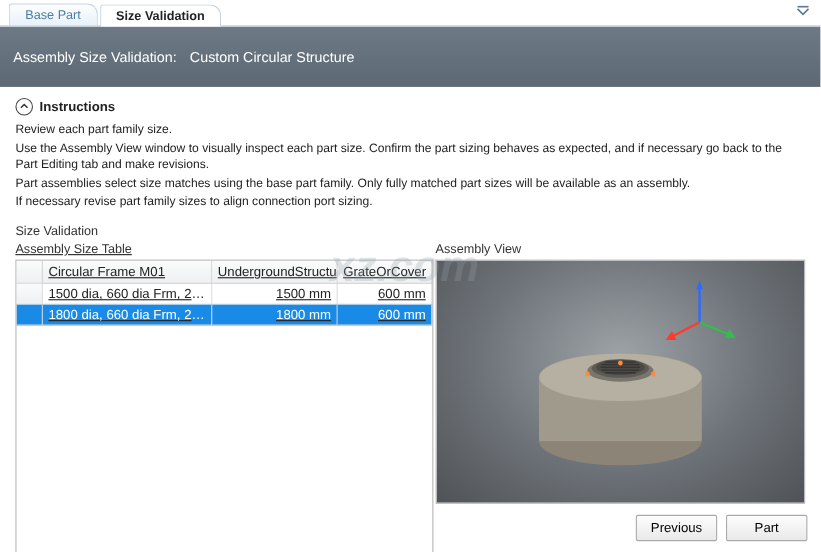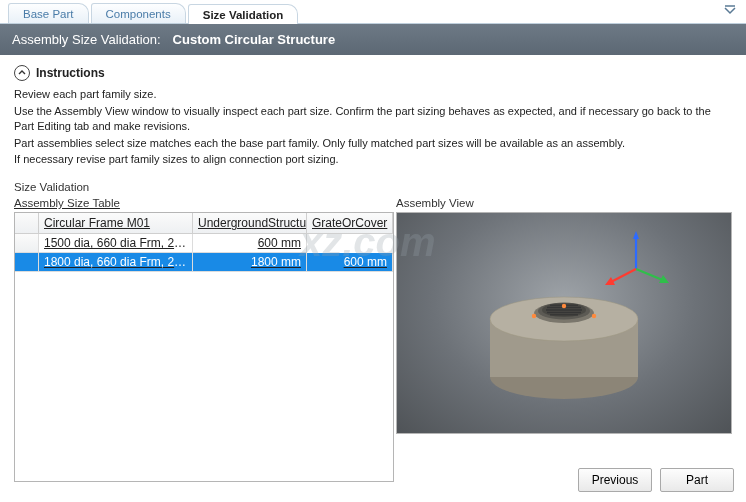--- a/index.html
+++ b/index.html
@@ -5,23 +5,23 @@
 * { box-sizing: border-box; margin: 0; padding: 0; font-family: "Segoe UI", Tahoma, sans-serif; font-size: 12px; }
 body { width: 746px; height: 502px; background: #fff; color: #222; overflow: hidden; position: relative; }
 
 
 .tab-strip { display: flex; align-items: flex-end; height: 24px; background: #fff; border-bottom: 1px solid #bfcfdc; padding-left: 8px; position: relative; text-align: center; }
 .tab { padding: 4px 14px 3px; color: #4a7ca8; border: 1px solid #c8d6e2; border-bottom: none; border-radius: 3px 10px 0 0; margin-right: 2px; background: linear-gradient(#fdfeff,#e9f1f8); font-size: 11.5px; cursor: pointer; }
 .tab.active { background: #fff; color: #222; font-weight: 600; position: relative; top: 1px; }
 .tab-overflow { position: absolute; right: 6px; top: 4px; width: 20px; text-align: center; color: #5a7a95; cursor: pointer; }
 
 
-.header-bar { background: linear-gradient(#6d7985,#5c6874); color: #fff; padding: 8px 12px; font-size: 13px; display: flex; gap: 12px; }
+.header-bar { background: linear-gradient(#6d7985,#5c6874); color: #fff; padding: 20px 12px; font-size: 13px; display: flex; gap: 12px; }
 .header-title { font-size: 13px; }
-.header-sub { font-size: 13px; font-weight: 700; }
+.header-sub { font-size: 13px; font-weight: 400; }
 
 
 .content { padding: 10px 14px 0; }
 .instructions-head { display: flex; align-items: center; gap: 6px; font-weight: 700; font-size: 12.5px; margin-bottom: 6px; }
 .collapse-btn { width: 16px; height: 16px; border: 1.5px solid #444; border-radius: 50%; display: inline-flex; align-items: center; justify-content: center; cursor: pointer; }
 .collapse-btn svg { display: block; }
 .instr-text { font-size: 11px; line-height: 1.35; color: #222; margin-bottom: 2px; }
 
 .section-label { font-size: 11.5px; margin-top: 14px; color: #333; }
 .split { display: flex; gap: 2px; margin-top: 2px; }
@@ -52,21 +52,20 @@
 .btn { min-width: 74px; padding: 4px 12px; border: 1px solid #a9a9a9; background: linear-gradient(#fdfdfd,#e9e9e9); border-radius: 2px; cursor: pointer; font-size: 12px; }
 
 
 .wm { position: absolute; left: 300px; top: 220px; color: rgba(150,160,170,0.28); font-size: 40px; font-weight: 700; font-style: italic; pointer-events: none; }
 </style>
 </head>
 <body>
 
 <div class="tab-strip">
   <div class="tab">Base Part</div>
-  <div class="tab">Components</div>
   <div class="tab active">Size Validation</div>
   <div class="tab-overflow">
     <svg width="12" height="10" viewBox="0 0 12 10">
         <path d="M1 3 L6 8 L11 3" fill="none" stroke="#5a7a95" stroke-width="1.5"></path>
         <line x1="1" y1="1" x2="11" y2="1" stroke="#5a7a95" stroke-width="1.5"></line>
       </svg>
   </div>
 </div>
 
 <div class="header-bar">
@@ -79,39 +78,40 @@
   <div class="instructions-head">
     <span class="collapse-btn">
       <svg width="8" height="8" viewBox="0 0 8 8">
           <path d="M1 5 L4 2 L7 5" fill="none" stroke="#333" stroke-width="1.4"></path>
         </svg>
     </span>
     <span>Instructions</span>
   </div>
   <p class="instr-text">Review each part family size.</p>
   <p class="instr-text">Use the Assembly View window to visually inspect each part size. Confirm the part sizing behaves as expected, and if necessary go back to the Part Editing tab and make revisions.</p>
-  <p class="instr-text">Part assemblies select size matches each the base part family. Only fully matched part sizes will be available as an assembly.</p>
+  <p class="instr-text">Part assemblies select size matches using the base part family. Only fully matched part sizes will be available as an assembly.</p>
   <p class="instr-text">If necessary revise part family sizes to align connection port sizing.</p>
 
   <div class="section-label">Size Validation</div>
 
   <div class="split">
 
     <div class="table-panel">
       <div class="panel-header">Assembly Size Table</div>
       <div class="grid">
         <div class="grid-head">
           <div class="gh"></div>
           <div class="gh">Circular Frame M01</div>
           <div class="gh">UndergroundStructure</div>
           <div class="gh">GrateOrCover</div>
         </div>
         <div class="grid-row">
           <div class="gc"></div>
           <div class="gc">1500 dia, 660 dia Frm, 225 FrHt</div>
+          <div class="gc num">1500 mm</div>
           <div class="gc num">600 mm</div>
         </div>
         <div class="grid-row selected">
           <div class="gc"></div>
           <div class="gc">1800 dia, 660 dia Frm, 225 FrHt</div>
           <div class="gc num">1800 mm</div>
           <div class="gc num">600 mm</div>
         </div>
       </div>
     </div>

